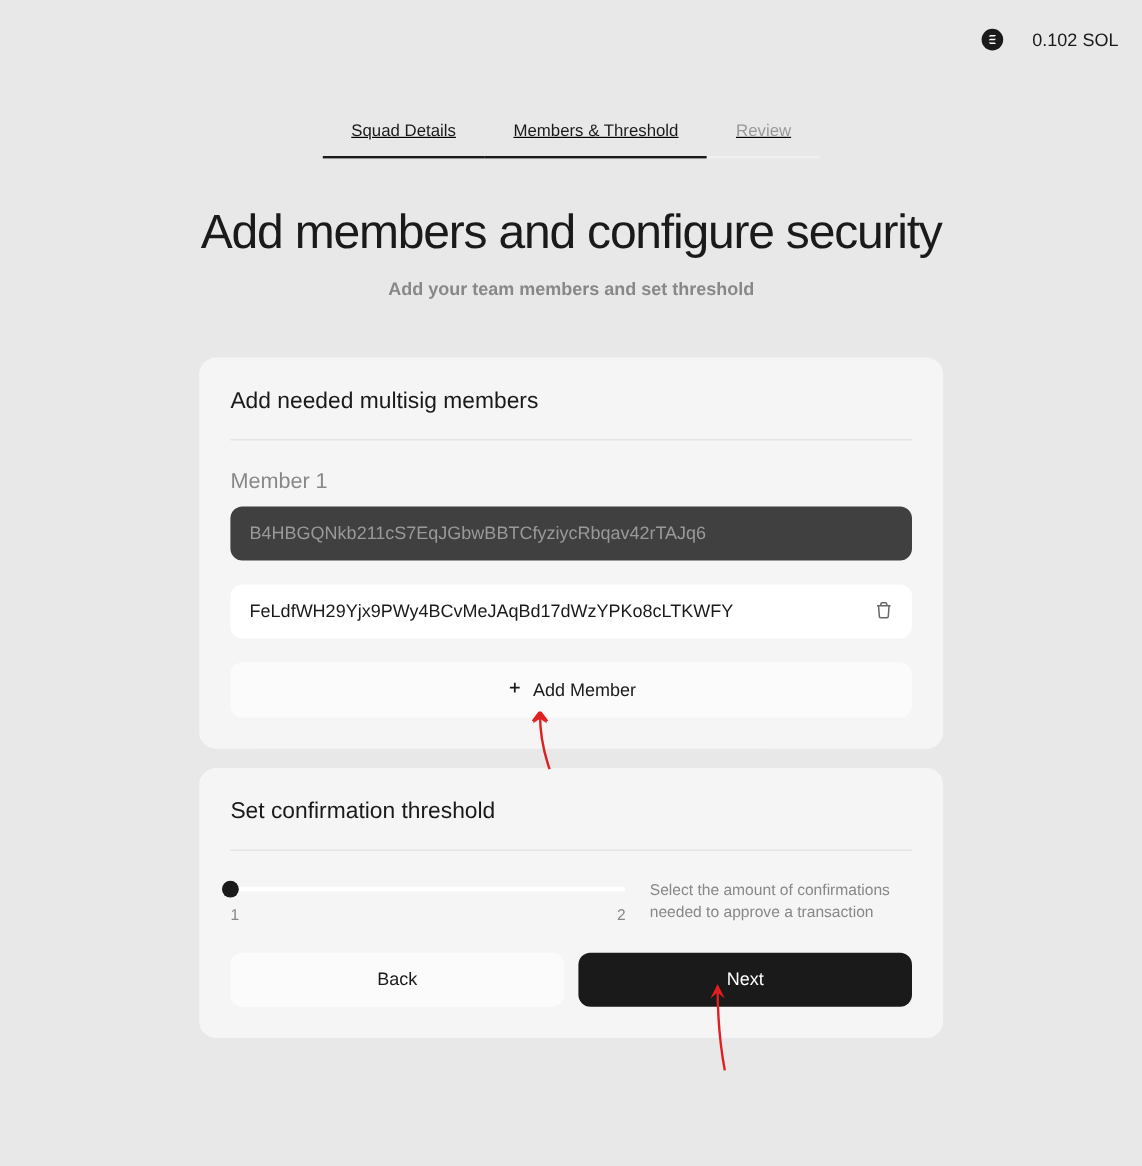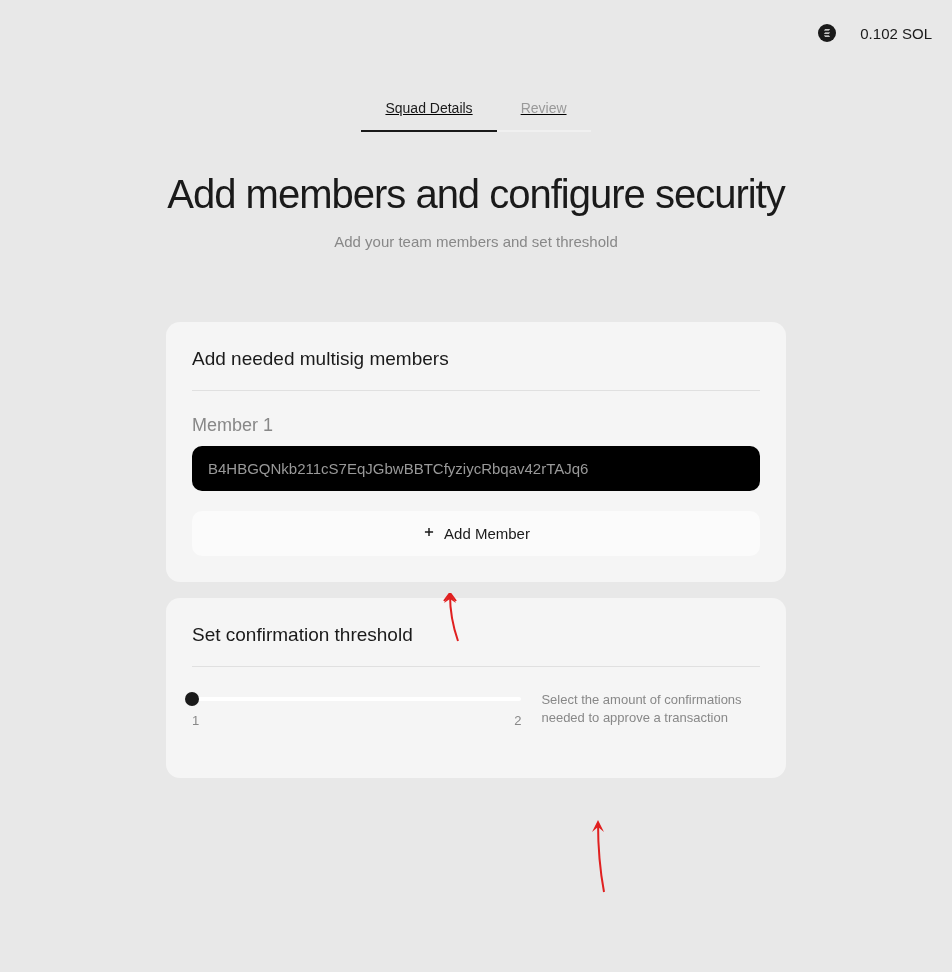--- a/index.html
+++ b/index.html
@@ -68,21 +68,22 @@
       font-size: 40px;
       font-weight: 500;
       color: #1a1a1a;
       margin-bottom: 16px;
       letter-spacing: -1px;
     }
     .page-subtitle {
       text-align: center;
       font-size: 15px;
       color: #888;
-      margin-bottom: 72px;
+      margin-bottom: 48px;
+      font-weight: bold;
     }
     .card {
       background: #f5f5f5;
       border-radius: 14px;
       padding: 26px;
       margin-bottom: 16px;
     }
     .card-title {
       font-size: 19px;
       font-weight: 500;
@@ -108,21 +109,21 @@
       padding: 14px 16px;
       border: none;
       border-radius: 10px;
       font-size: 15px;
       color: #1a1a1a;
       background: #fff;
       outline: none;
       font-family: inherit;
     }
     .member-input.readonly {
-      background: #000000;
+      background: #404040;
       color: #999;
     }
     .delete-btn {
       position: absolute;
       right: 12px;
       top: 50%;
       transform: translateY(-50%);
       background: none;
       border: none;
       cursor: pointer;
@@ -229,35 +230,46 @@
       <path d="M3 9h8l2-2H5L3 9z" fill="#fff"></path>
       <path d="M5 14h8l-2-2H3l2 2z" fill="#fff"></path>
     </svg>
   </span>
   <span class="balance-text">0.102 SOL</span>
 </div>
 
 <div class="container">
   <div class="tabs">
     <div class="tab">Squad Details</div>
+    <div class="tab">Members &amp; Threshold</div>
     <div class="tab inactive">Review</div>
   </div>
 
   <h1 class="page-title">Add members and configure security</h1>
   <p class="page-subtitle">Add your team members and set threshold</p>
 
   <div class="card">
     <h2 class="card-title">Add needed multisig members</h2>
     <div class="divider"></div>
 
     <div class="member-label">Member 1</div>
     <div class="input-wrap">
       <input class="member-input readonly" readonly="" value="B4HBGQNkb211cS7EqJGbwBBTCfyziycRbqav42rTAJq6" style="">
     </div>
 
+    <div class="input-wrap">
+      <input class="member-input" value="FeLdfWH29Yjx9PWy4BCvMeJAqBd17dWzYPKo8cLTKWFY" style="">
+      <button class="delete-btn">
+        <span>
+          <svg width="15" height="16" viewBox="0 0 24 24" fill="none" stroke="#666" stroke-width="2">
+            <path d="M3 6h18M8 6V4a2 2 0 012-2h4a2 2 0 012 2v2M19 6l-1 14a2 2 0 01-2 2H8a2 2 0 01-2-2L5 6"></path>
+          </svg>
+        </span>
+      </button>
+    </div>
 
     <button class="add-member-btn">
       <span>
         <svg width="14" height="14" viewBox="0 0 24 24" fill="none" stroke="#1a1a1a" stroke-width="2.5">
           <path d="M12 5v14M5 12h14"></path>
         </svg>
       </span>
       <span>Add Member</span>
     </button>
   </div>
@@ -272,20 +284,24 @@
           <div class="slider-thumb"></div>
         </div>
         <div class="slider-labels">
           <span>1</span>
           <span>2</span>
         </div>
       </div>
       <div class="threshold-desc">Select the amount of confirmations needed to approve a transaction</div>
     </div>
 
+    <div class="button-row">
+      <button class="btn btn-back">Back</button>
+      <button class="btn btn-next">Next</button>
+    </div>
   </div>
 </div>
 
 <svg class="arrow arrow1" width="24" height="50" viewBox="0 0 24 50">
   <path d="M8 2 L8 0 L14 8 L8 0 L2 8 M8 2 Q8 25 16 48" stroke="#e02020" stroke-width="2" fill="none"></path>
   <path d="M8 0 L2 10 L8 6 L14 10 Z" fill="#e02020"></path>
 </svg>
 
 <svg class="arrow arrow2" width="24" height="75" viewBox="0 0 24 75">
   <path d="M12 2 Q12 40 18 72" stroke="#e02020" stroke-width="2" fill="none"></path>

